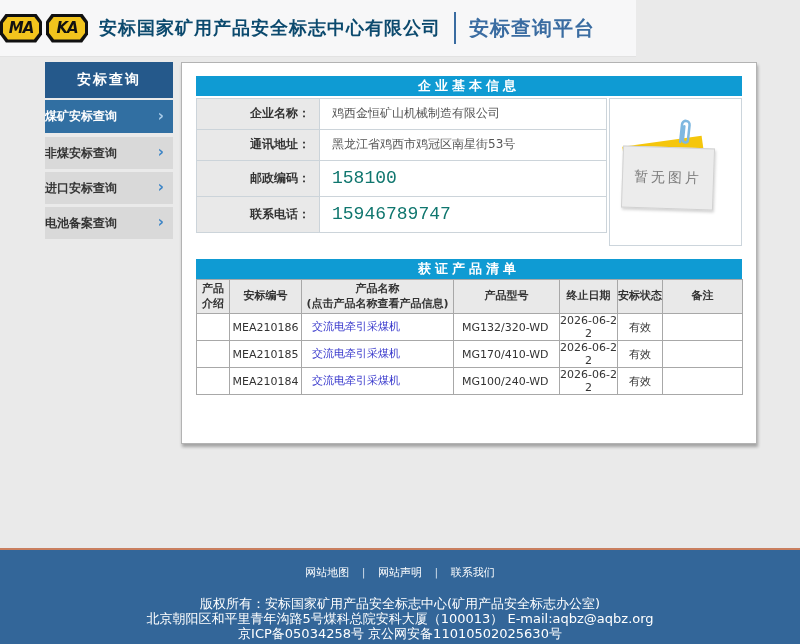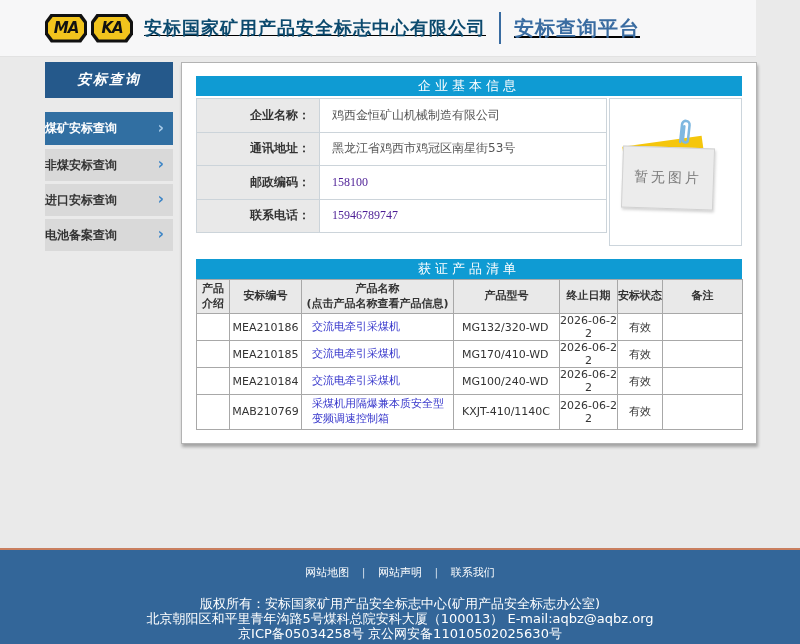--- a/index.html
+++ b/index.html
@@ -5,23 +5,23 @@
   * { margin:0; padding:0; box-sizing:border-box; }
   html,body { width:800px; height:644px; }
   body {
     background:#eaeaea;
     font-family:"DejaVu Sans","Liberation Sans",sans-serif;
     position:relative; overflow:hidden;
   }
 
   
   .header {
-    position:absolute; left:0; top:0; width:756px; height:57px;
+    position:absolute; left:0; top:0; width:636px; height:57px;
     background:#f7f7f8; border-bottom:1px solid #e2e2e2;
-    display:flex; align-items:center; padding-left:45px;text-decoration:underline;
+    display:flex; align-items:center; 
   }
   .logo { display:flex; gap:4px; cursor:pointer; }
   .badge {
     position:relative; width:42px; height:29px; background:#111;
     clip-path:polygon(14% 0,86% 0,100% 28%,100% 72%,86% 100%,14% 100%,0 72%,0 28%);
   }
   .badge .inner {
     position:absolute; left:3px; top:3px; right:3px; bottom:3px;
     background:#f2c41d;
     clip-path:polygon(14% 0,86% 0,100% 28%,100% 72%,86% 100%,14% 100%,0 72%,0 28%);
@@ -33,22 +33,21 @@
   .org .cn { font-size:18px; font-weight:bold; letter-spacing:1px; }
   .org .en { font-size:9px; font-weight:bold; margin-top:2px; }
   .hdr-divider { width:2px; height:32px; background:#3a6ca1; margin:0 13px; }
   .platform { font-size:20px; font-weight:bold; color:#3a6ca1; letter-spacing:1px; }
 
   
   .sidebar { position:absolute; left:45px; top:62px; width:128px; }
   .sb-title {
     height:36px; background:#25598b; color:#fff; font-size:14px; font-weight:bold;
     display:flex; align-items:center; justify-content:center; letter-spacing:2px;
-    margin-bottom:14px;
-    font-style:italic;
+    margin-bottom:2px;
   }
   .sb-item {
     position:relative; height:32px; background:#d9d9d9; color:#333;
     font-size:12px; font-weight:bold; display:flex; align-items:center;
     justify-content:flex-start; margin-bottom:3px; cursor:pointer;
   }
   .sb-item .arrow {
     position:absolute; right:9px; top:50%; transform:translateY(-54%);
     font-size:15px; font-weight:bold; color:#3d85c6;
   }
@@ -57,32 +56,32 @@
 
   
   .content {
     position:absolute; left:181px; top:62px; width:576px; height:382px;
     background:#fff; border:1px solid #b3b3b3;
     box-shadow:1px 3px 3px rgba(0,0,0,0.3);
     padding:13px 14px;
   }
   .sec-hdr {
     height:20px; line-height:20px; background:#0f9bd3; color:#fff;
-    font-size:13px; font-weight:normal; text-align:center; letter-spacing:4px;
+    font-size:13px; font-weight:bold; text-align:center; letter-spacing:4px;
   }
   .info-wrap { margin-top:2px; display:flex; }
   table { border-collapse:collapse; }
   .info-table { width:411px; height:135px; }
   .info-table td { border:1px solid #ccd4da; height:15px; font-size:12px;margin-top:19px; }
   .info-table td.lbl {
     width:123px; background:#e9e9e9; color:#333; font-weight:bold;
     text-align:right; padding-right:9px;
   }
   .info-table td.val { color:#555; padding-left:12px; }
-  .info-table td.val.num { font-family:Liberation Serif, serif; font-size:12px; color:#4c1d95; }
+  .info-table td.val.num { font-family:Liberation Mono, monospace; font-size:18px; color:#0f766e; }
 
   .photo-panel {
     margin-left:auto; width:133px; height:148px;
     border:1px solid #ccd5dc; position:relative; background:#fff;
   }
   .note-yellow {
     position:absolute; left:16px; top:42px; width:80px; height:58px;
     background:#f5c60c; transform:rotate(-8deg);
   }
   .note-gray {
@@ -237,29 +236,20 @@
     </tr>
     <tr>
       <td></td>
       <td>MEA210184</td>
       <td class="c-name"><a class="pname">交流电牵引采煤机</a></td>
       <td class="c-model">MG100/240-WD</td>
       <td>2026-06-22</td>
       <td>有效</td>
       <td></td>
     </tr>
-    <tr>
-      <td></td>
-      <td>MAB210769</td>
-      <td class="c-name"><a class="pname">采煤机用隔爆兼本质安全型变频调速控制箱</a></td>
-      <td class="c-model">KXJT-410/1140C</td>
-      <td>2026-06-22</td>
-      <td>有效</td>
-      <td></td>
-    </tr>
   </tbody>
     </table>
 </div>
 
 <div class="footer">
   <div class="f-line"></div>
   <div class="f-body">
     <div class="f-links">
       <span class="lnk">网站地图</span>
       <span class="sep">|</span>

